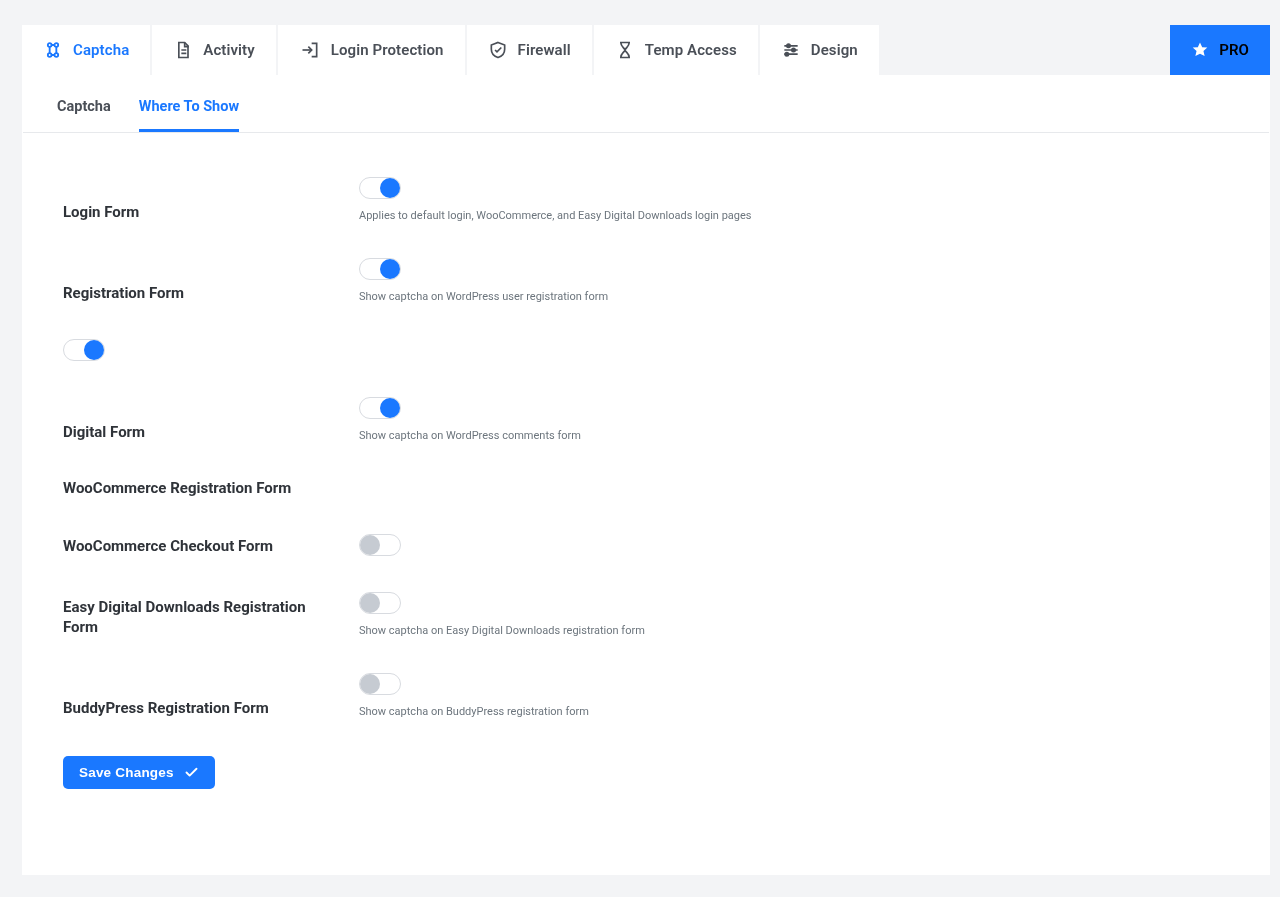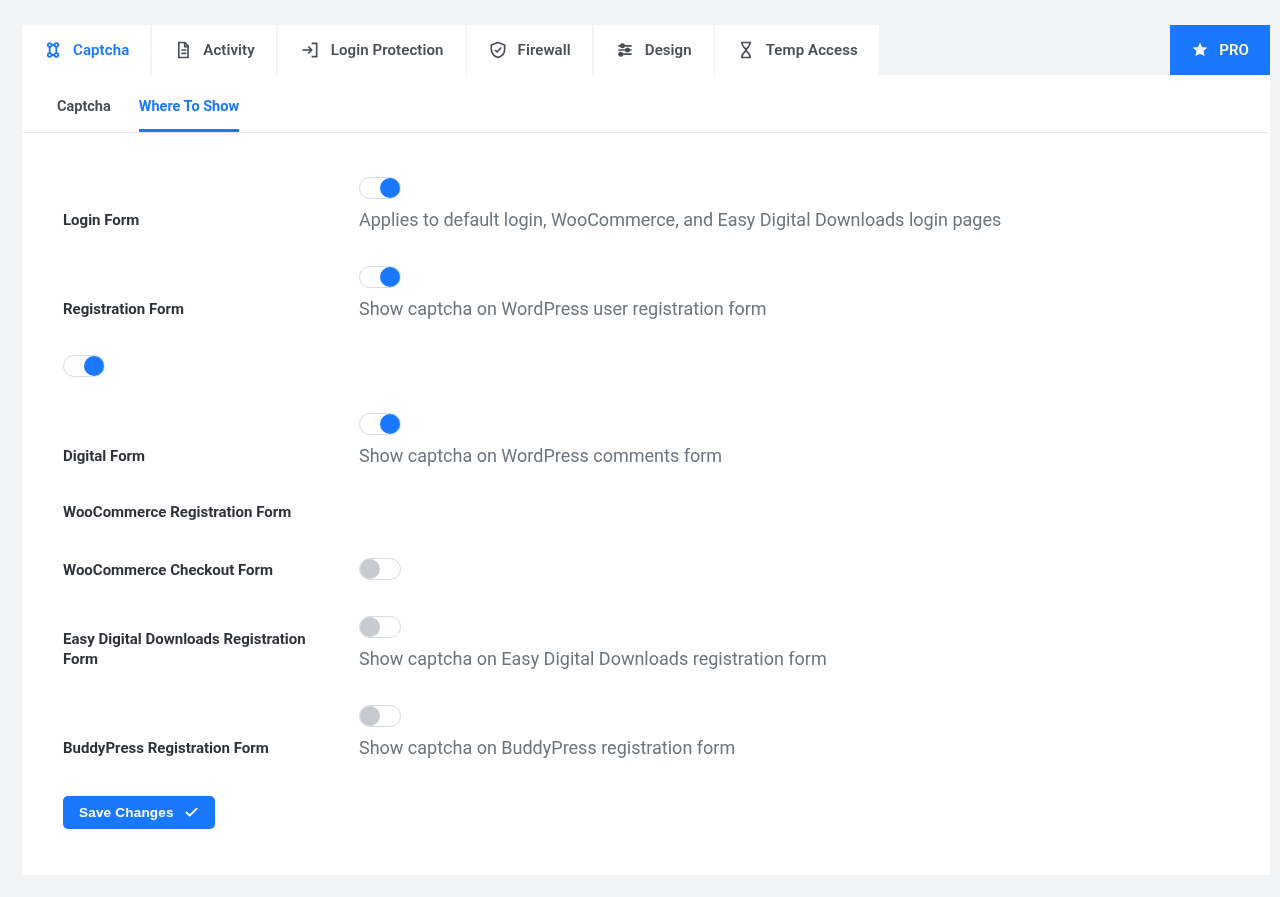--- a/index.html
+++ b/index.html
@@ -29,21 +29,21 @@
     background:var(--panel);
     border:1px solid #ffffff00;
     padding:14px 20px;
     font-weight:600;font-size:15px;letter-spacing:.1px;
     color:#4a4f57;
     cursor:pointer;
   }
   .tab .ic{display:inline-flex;align-items:center;justify-content:center;color:#4a4f57}
   .tab.active{color:var(--blue)}
   .tab.active .ic{color:var(--blue)}
-  .tab.pro{background:var(--blue);color:#fef9c3}
+  .tab.pro{background:var(--blue);color:#000000}
   .tab.pro .ic{color:#fff}
   .spacer{flex:1}
 
   .panel{
     background:var(--panel);
     margin-top:0;
     min-height:800px;
     border:1px solid var(--panel);
   }
 
@@ -61,21 +61,21 @@
   .subtab.active{color:var(--blue);border-bottom-color:var(--blue)}
 
   .form{padding:30px 40px}
 
   .row{display:flex;align-items:flex-end;padding:14px 0 22px 0}
   .row .lbl{
     width:296px;padding-right:24px;
     font-weight:700;font-size:15px;color:#2f3339;line-height:1.35;
   }
   .row .ctrl{flex:1}
-  .row .help{margin-top:10px;color:var(--muted);font-size:18px}
+  .row .help{margin-top:10px;color:var(--muted);font-size:11px}
 
   
   .tgl{
     position:relative;width:42px;height:22px;
     border:1px solid #d8dbe0;border-radius:999px;
     background:#fff;cursor:pointer;
   }
   .tgl .knob{
     position:absolute;width:20px;height:20px;top:0;
     border-radius:50%;
@@ -138,36 +138,36 @@
         <svg width="20" height="20" viewBox="0 0 24 24" fill="none" stroke="currentColor" stroke-width="2">
           <path d="M12 3l8 3v5c0 5-3.5 8.5-8 10-4.5-1.5-8-5-8-10V6z"></path>
             <path d="M8.5 12l2.3 2.3L16 9"></path>
         </svg>
       </span>
       <span>Firewall</span>
     </div>
     <div class="tab">
       <span class="ic">
         <svg width="20" height="20" viewBox="0 0 24 24" fill="none" stroke="currentColor" stroke-width="2">
+          <path d="M6 3h12M6 21h12"></path>
+            <path d="M7 3c0 5 4 6 5 9 1-3 5-4 5-9M7 21c0-5 4-6 5-9 1 3 5 4 5 9"></path>
+        </svg>
+      </span>
+      <span>Temp Access</span>
+    </div>
+    <div class="tab">
+      <span class="ic">
+        <svg width="20" height="20" viewBox="0 0 24 24" fill="none" stroke="currentColor" stroke-width="2">
           <path d="M4 7h16M4 12h16M4 17h16"></path>
           <circle cx="9" cy="7" r="2" fill="currentColor"></circle>
           <circle cx="15" cy="12" r="2" fill="currentColor"></circle>
           <circle cx="7" cy="17" r="2" fill="currentColor"></circle>
         </svg>
       </span>
       <span>Design</span>
-    </div>
-    <div class="tab">
-      <span class="ic">
-        <svg width="20" height="20" viewBox="0 0 24 24" fill="none" stroke="currentColor" stroke-width="2">
-          <path d="M6 3h12M6 21h12"></path>
-            <path d="M7 3c0 5 4 6 5 9 1-3 5-4 5-9M7 21c0-5 4-6 5-9 1 3 5 4 5 9"></path>
-        </svg>
-      </span>
-      <span>Temp Access</span>
     </div>
     <div class="spacer"></div>
     <div class="tab pro">
       <span class="ic">
         <svg width="18" height="18" viewBox="0 0 24 24" fill="currentColor">
           <path d="M12 2l2.9 6.2 6.8.6-5.1 4.5 1.6 6.6L12 16.9 5.8 19.9l1.6-6.6L2.3 8.8l6.8-.6z"></path>
         </svg>
       </span>
       <span>PRO</span>
     </div>

